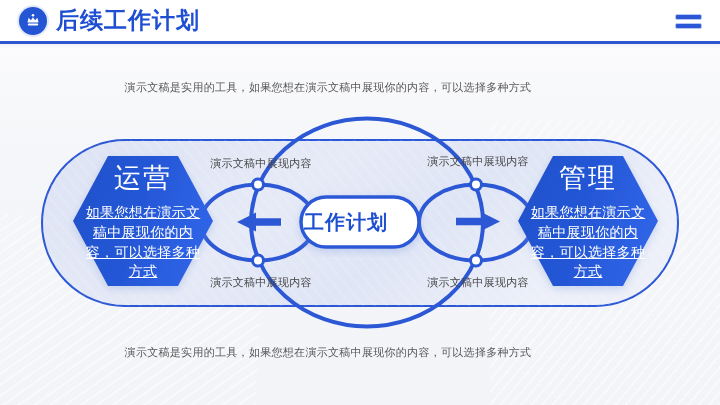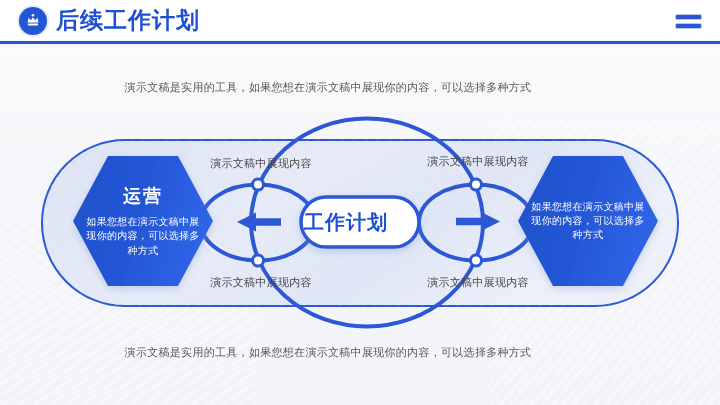--- a/index.html
+++ b/index.html
@@ -53,22 +53,22 @@
   }
   .center-pill-label{
     left:287px;top:197px;width:118px;height:50px;
     display:flex;align-items:center;justify-content:center;
     font-size:20px;font-weight:800;color:#1d4fd0;letter-spacing:1px;
   }
   .hex-text{
     display:flex;flex-direction:column;align-items:center;justify-content:center;
     text-align:center;color:#ffffff;
   }
-  .hex-text .hex-title{font-size:18px;font-weight:700;letter-spacing:2px;margin-bottom:7px;}
-  .hex-text .hex-desc{width:116px;font-size:10px;line-height:1.42;letter-spacing:.3px;}
+  .hex-text .hex-title{font-size:27px;font-weight:400;letter-spacing:2px;margin-bottom:7px;}
+  .hex-text .hex-desc{width:116px;font-size:14px;line-height:1.42;letter-spacing:.3px;text-decoration:underline;}
   .hex-text.left{left:73px;top:156px;width:140px;height:130px;}
   .hex-text.right{left:518px;top:156px;width:140px;height:130px;}
 </style>
 </head>
 <body>
 
 <div class="slide">
 
   <div class="texture tl"></div>
   <div class="texture br"></div>
@@ -140,16 +140,17 @@
   <div class="overlay connector-label" style="left:261px;top:282px;">演示文稿中展现内容</div>
   <div class="overlay connector-label" style="left:478px;top:282px;">演示文稿中展现内容</div>
 
   <div class="overlay center-pill-label">工作计划</div>
 
   <div class="overlay hex-text left">
     <div class="hex-title">运营</div>
     <div class="hex-desc">如果您想在演示文稿中展现你的内容，可以选择多种方式</div>
   </div>
   <div class="overlay hex-text right">
+    <div class="hex-title">管理</div>
     <div class="hex-desc">如果您想在演示文稿中展现你的内容，可以选择多种方式</div>
   </div>
 
 </div>
 
 </body></html>

